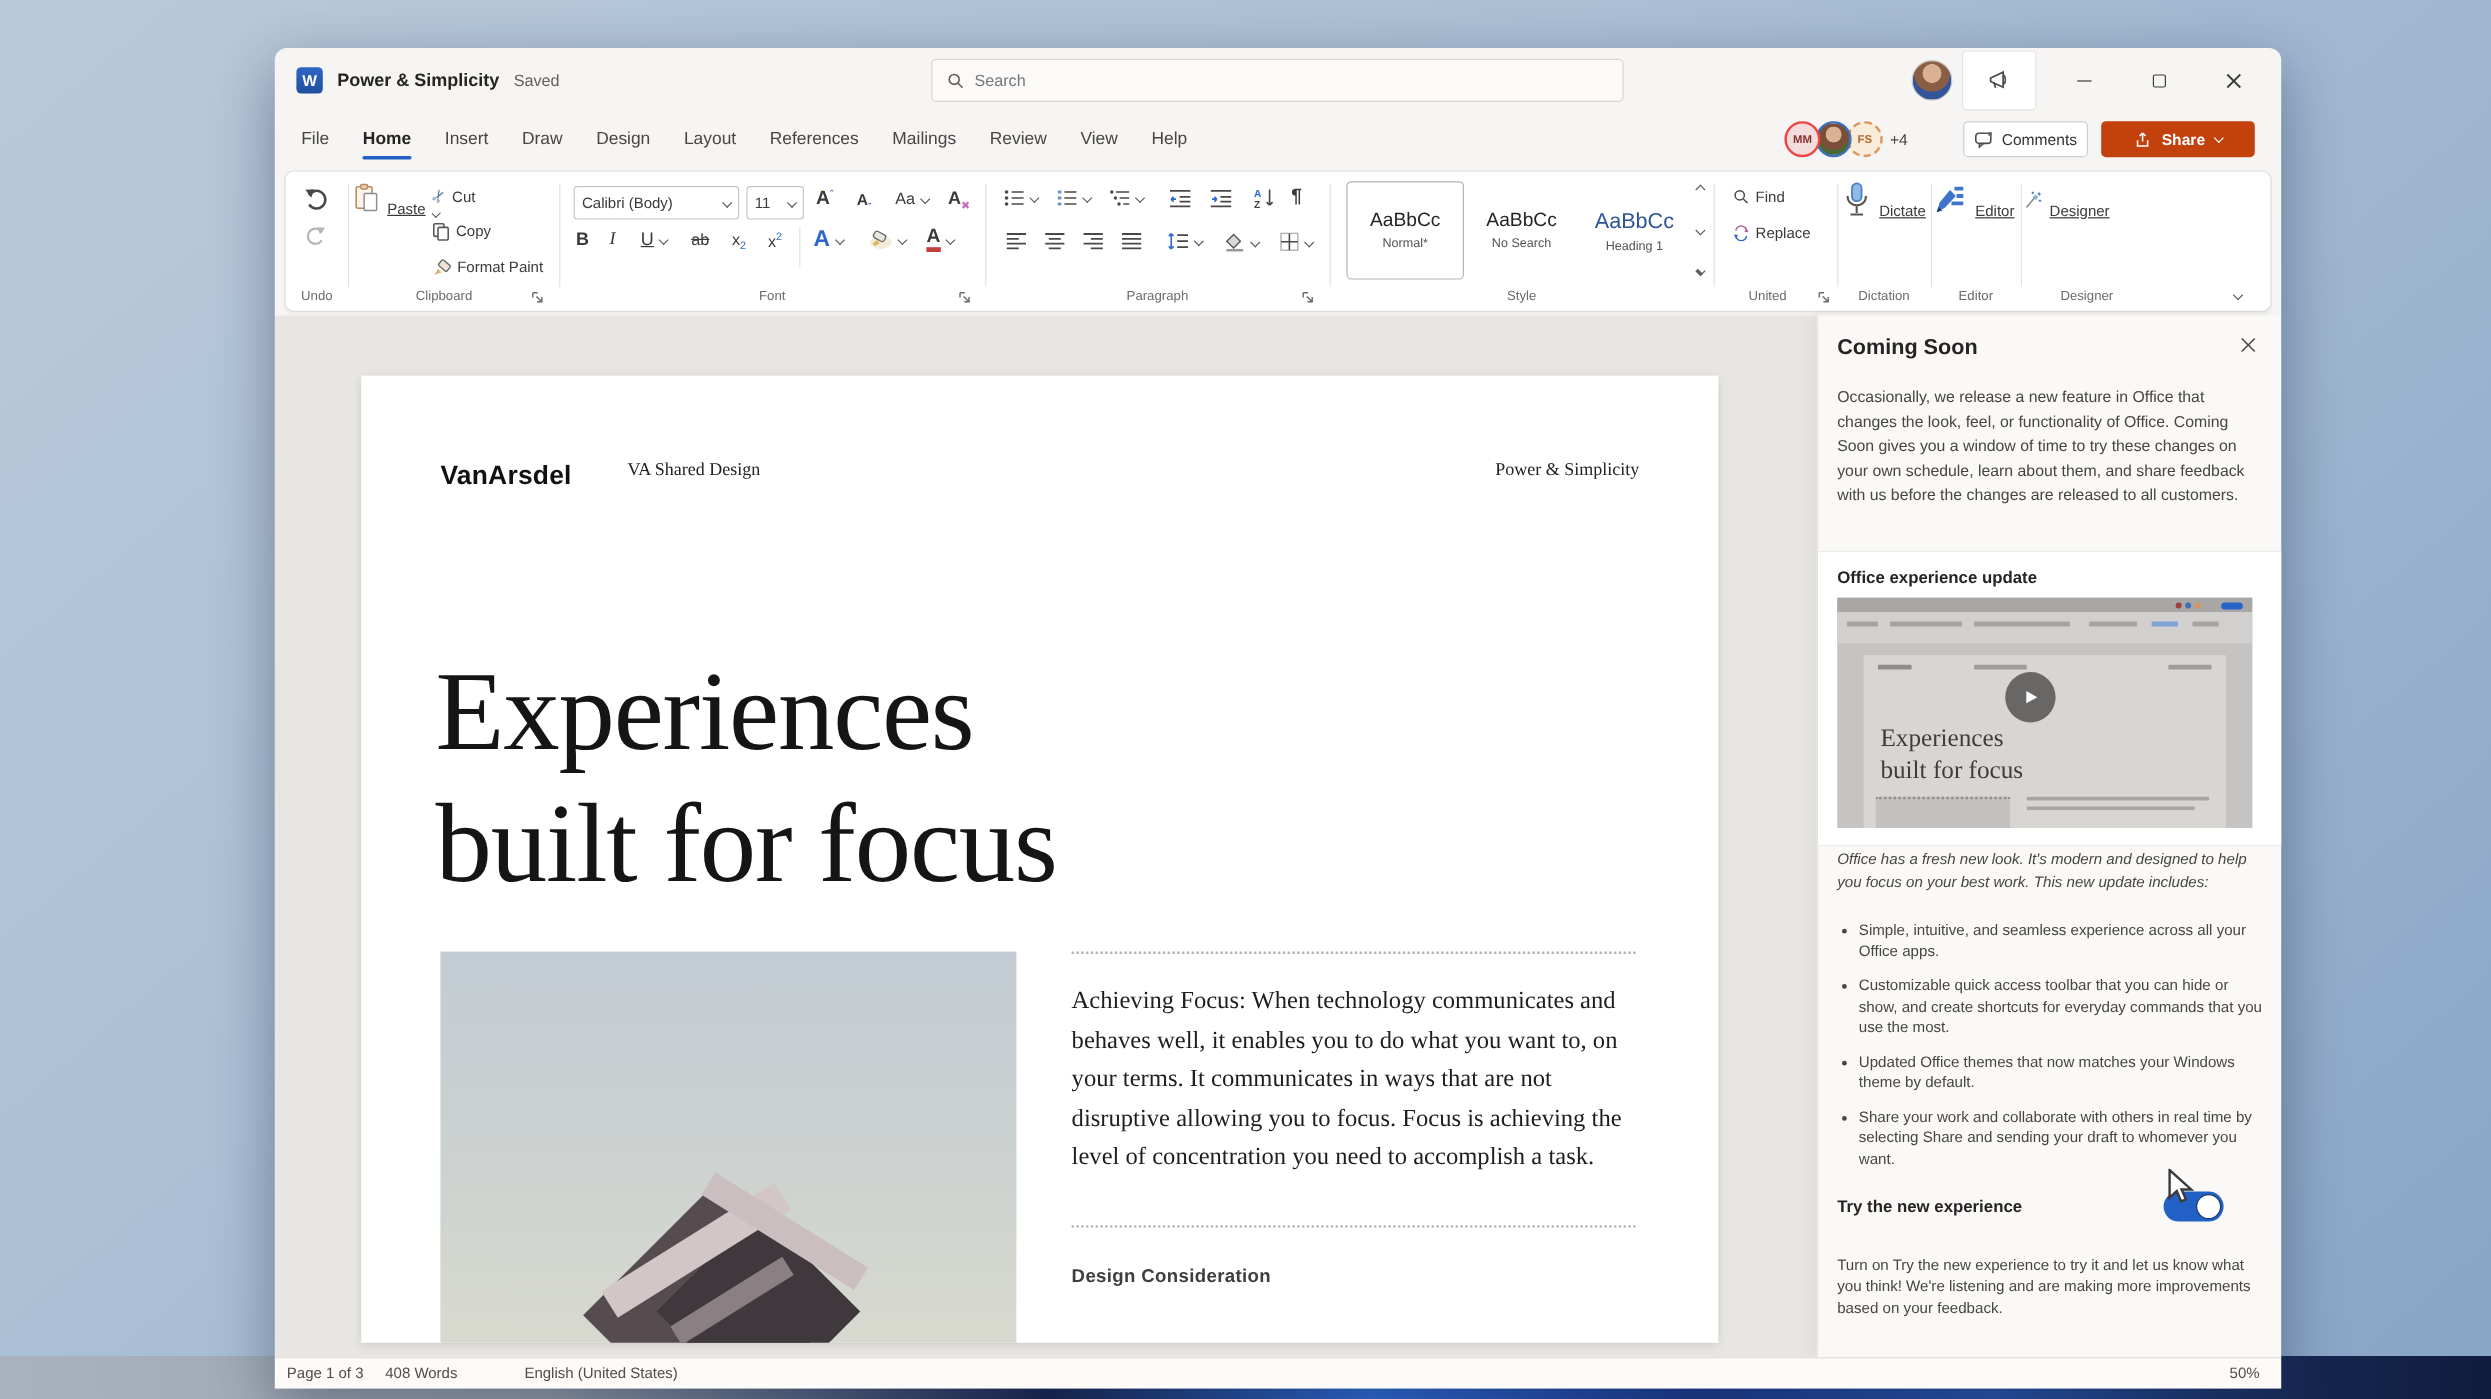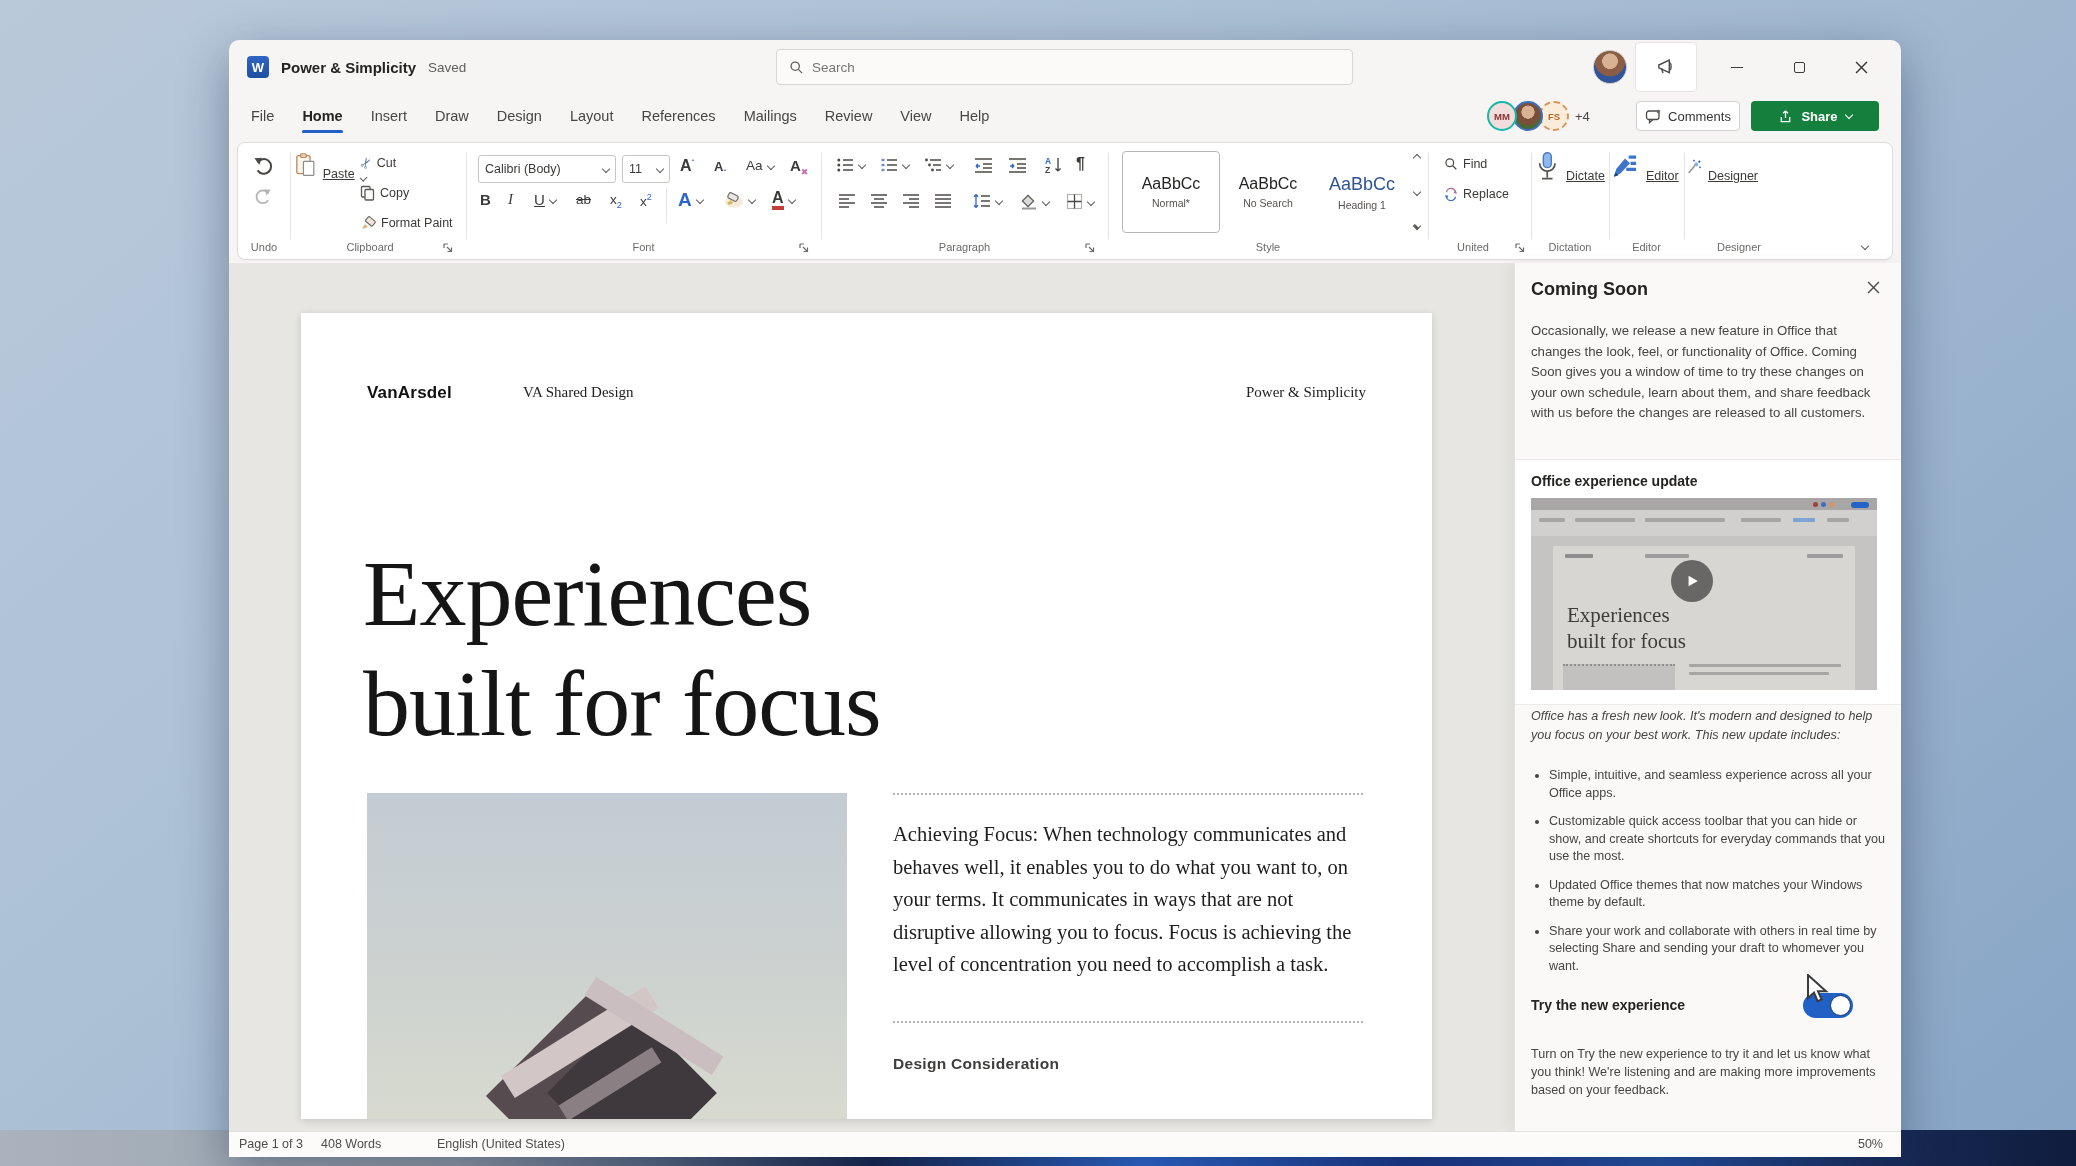--- a/index.html
+++ b/index.html
@@ -39,27 +39,27 @@
 
   
   #tabrow { position:absolute; left:0; top:54px; width:1672px; height:44px; }
   .tabs { position:absolute; left:8px; top:0; height:44px; display:flex; align-items:center; }
   .tab { padding:0 14px; font-size:14.5px; color:#484644; height:44px; display:flex; align-items:center; position:relative; }
   .tab.active { color:#252423; font-weight:700; }
   .tab.active::after { content:""; position:absolute; left:14px; right:14px; bottom:5px; height:3px; border-radius:2px; background:#2160c4; }
   .collab { position:absolute; left:1262px; top:6px; height:32px; display:flex; align-items:center; }
   .cav { width:30px; height:30px; border-radius:50%; font-size:9.5px; font-weight:700;
     display:flex; align-items:center; justify-content:center; margin-left:-4px; }
-  .cav.a { background:#f2dcdc; border:2px solid #14b8a6; color:#8a3333; z-index:3; }
+  .cav.a { background:#f2dcdc; border:2px solid #ef4444; color:#8a3333; z-index:3; }
   .cav.b { background:radial-gradient(circle at 50% 35%,#d9b294 0 30%,#7a4e38 32% 60%,#4a6a34 62% 100%); border:2px solid #3e6fbc; z-index:2; }
   .cav.c { background:#f9ecd9; border:2px dashed #d9955f; color:#b36a2d; z-index:1; }
   .more4 { font-size:13px; color:#484644; margin-left:6px; }
   .commentsbtn { position:absolute; left:1407px; top:7px; width:104px; height:30px; background:#fff; border:1px solid #d1cfcd;
     border-radius:4px; display:flex; align-items:center; justify-content:center; gap:7px; font-size:13px; color:#333; }
-  .sharebtn { position:absolute; left:1522px; top:7px; width:128px; height:30px; background:#15803d; border-radius:4px;
+  .sharebtn { position:absolute; left:1522px; top:7px; width:128px; height:30px; background:#c2410c; border-radius:4px;
     display:flex; align-items:center; justify-content:center; gap:8px; font-size:13px; font-weight:600; color:#fff; }
   .chev { width:6px; height:6px; border-right:1.4px solid #5f5d5a; border-bottom:1.4px solid #5f5d5a;
     transform:rotate(45deg); display:inline-block; }
   .chev.w { border-color:#fff; }
 
   
   #ribbon { position:absolute; left:8px; top:102px; width:1656px; height:118px; background:#ffffff;
     border:1px solid #e0dedb; border-radius:8px; box-shadow:0 1px 2px rgba(0,0,0,.04); }
   .gsep { position:absolute; top:10px; height:86px; width:1px; background:#e5e3e0; }
   .glabel { position:absolute; top:98px; font-size:11px; color:#6d6b68; text-align:center; }
@@ -73,21 +73,21 @@
   .stylecard .nm { font-size:10.5px; color:#55534f; }
   .bigbtn { position:absolute; top:8px; width:72px; display:flex; flex-direction:row; align-items:flex-end; gap:6px;
     font-size:12.5px; color:#3b3a38;text-decoration:underline; }
   .fx { display:flex; align-items:center; justify-content:center; }
 
   
   #contentbg { position:absolute; left:0; top:223px; width:1285px; height:868px; background:#e8e6e3; }
   #page { position:absolute; left:72px; top:273px; width:1131px; height:806px; background:#ffffff;
     box-shadow:0 2px 8px rgba(0,0,0,.14); }
   .serif { font-family:"Liberation Serif","DejaVu Serif",serif; }
-  .doc-logo { position:absolute; left:66px; top:70px; font-size:17px; font-weight:800; letter-spacing:.2px; color:#111; }
+  .doc-logo { position:absolute; left:66px; top:70px; font-size:22px; font-weight:800; letter-spacing:.2px; color:#111; }
   .doc-hcenter { position:absolute; left:222px; top:71px; font-size:15px; color:#222; }
   .doc-hright { position:absolute; right:66px; top:71px; font-size:15px; color:#222; }
   .doc-h1 { position:absolute; left:62px; top:225px; font-size:94px; line-height:110px; color:#151515; letter-spacing:-1px; }
   .doc-img { position:absolute; left:66px; top:480px; width:480px; height:326px; overflow:hidden;
     background:linear-gradient(180deg,#c3ccd4 0%,#cdd2d0 55%,#d8dacf 100%); }
   .blk { position:absolute; }
   .dotted { position:absolute; left:592px; width:470px; border-top:2px dotted #b5b2ae; }
   .doc-body { position:absolute; left:592px; top:505px; width:478px; font-size:20.5px; line-height:32.5px; color:#1e1e1e; }
   .doc-sub { position:absolute; left:592px; top:742px; font-size:15.5px; font-weight:700; color:#3f3e3d; letter-spacing:.3px; }
 

